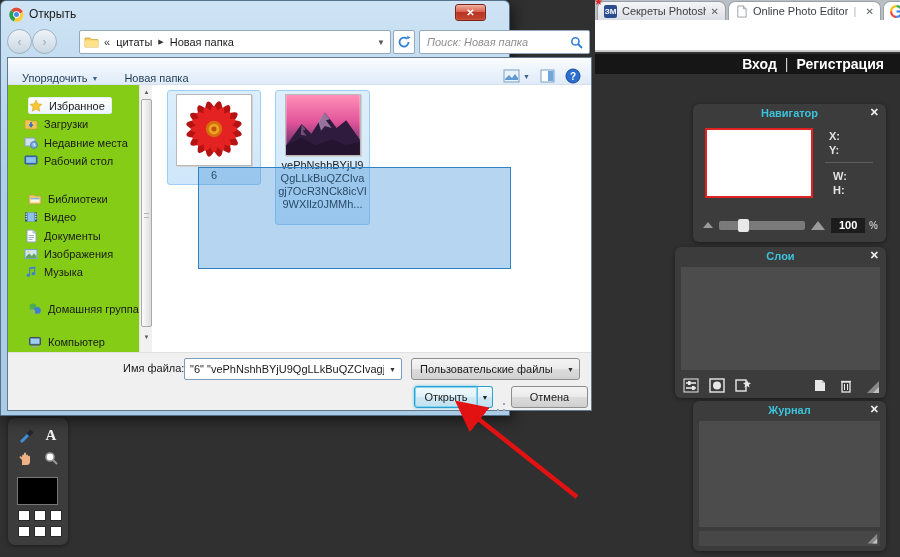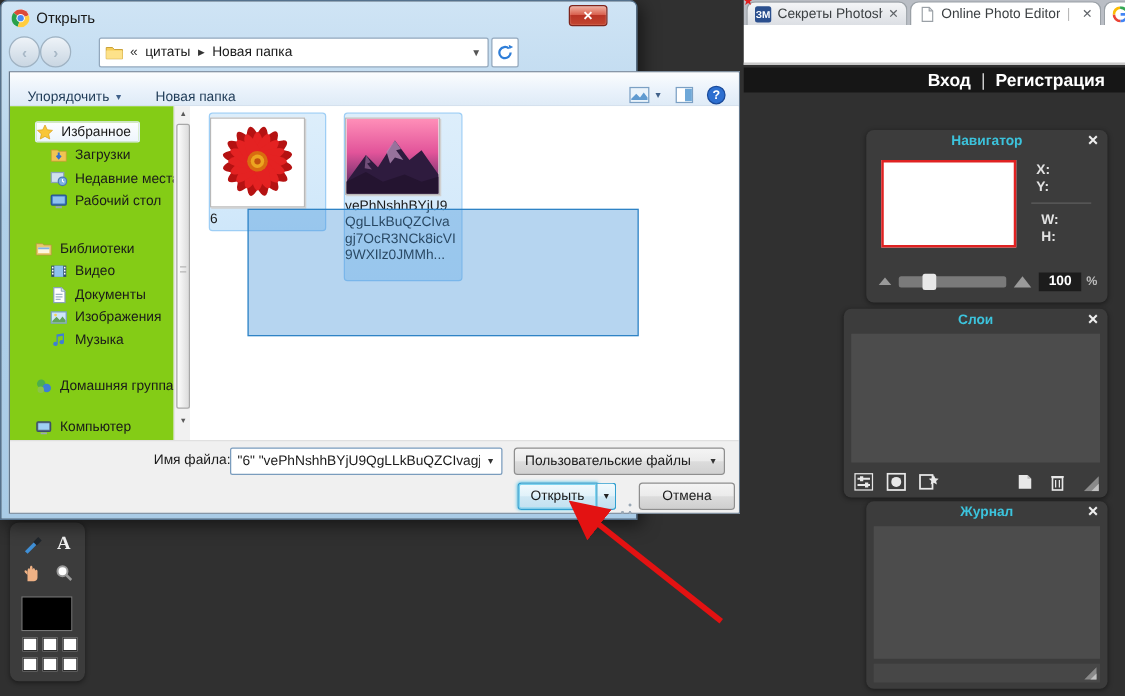--- a/index.html
+++ b/index.html
@@ -105,35 +105,35 @@
   .d-frame { position:absolute; left:6px; top:56px; width:585px; height:354px; background:#fff; border:1px solid #64788c; }
   .d-toolbar { position:absolute; left:0; top:0; right:0; height:27px;
                background:linear-gradient(#fbfdfe,#eaf2fb 55%,#dfebf7); border-bottom:1px solid #d5e1ee;
                display:flex; align-items:flex-end; font-size:11px; color:#1f3b57; }
   .tb-item { display:flex; align-items:center; gap:4px; margin-left:14px; }
   .tb-caret { font-size:7px; color:#40618a; }
   .tb-right { margin-left:auto; display:flex; align-items:center; gap:10px; margin-right:10px; }
 
   .d-sidebar { position:absolute; left:0; top:27px; width:131px; bottom:58px; background:#84cc16; }
   .sb-item { position:absolute; display:flex; align-items:center; gap:6px; font-size:11px; color:#1a1a1a; height:17px; white-space:nowrap; }
-  .sb-l0 { left:20px; } .sb-l1 { left:32px; }
+  .sb-l0 { left:20px; } .sb-l1 { left:16px; }
   .sb-hl { background:linear-gradient(#fdfeff,#eef5fc); border:1px solid #e3eefa; border-radius:2px; padding-right:6px; }
   .sbicon { width:14px; height:14px; flex:0 0 auto; }
 
   .d-scroll { position:absolute; left:131px; top:27px; width:13px; bottom:58px; background:#f1f1f1; border-left:1px solid #e3e3e3; }
   .sc-btn { position:absolute; left:0; width:13px; height:14px; display:flex; align-items:center; justify-content:center;
             color:#5a5a5a; font-size:6px; }
   .sc-thumb { position:absolute; left:1px; top:14px; width:11px; height:228px; border-radius:2px;
               background:linear-gradient(90deg,#fdfdfd,#dcdcdc); border:1px solid #a8a8a8; }
   .sc-ridge { position:absolute; left:2px; right:2px; top:50%; height:5px;
               border-top:1px solid #b5b5b5; border-bottom:1px solid #b5b5b5; }
 
   .d-files { position:absolute; left:144px; top:27px; right:0; bottom:58px; background:#fff; }
   .tile { position:absolute; border:1px solid #9ecef5; border-radius:3px;
-          background:linear-gradient(#ddeefb,#cfe7fa); display:flex; flex-direction:column; align-items:flex-start; }
+          background:linear-gradient(#ddeefb,#cfe7fa); display:flex; flex-direction:column; align-items:center; }
   .tile-flower { left:15px; top:5px; width:94px; height:95px; }
   .tile-mountain { left:123px; top:5px; width:95px; height:135px; }
   .thumb { background:#fff; border:1px solid #b9b9b9; box-shadow:1px 1px 0 #d0d0d0; margin-top:3px; }
   .tile-name { font-size:11px; color:#1a1a1a; text-align:center; line-height:13px; margin-top:3px; }
   .sel-band { position:absolute; left:46px; top:82px; width:313px; height:102px;
               background:rgba(64,144,215,.38); border:1px solid #2f83c5; }
 
   .d-footer { position:absolute; left:0; right:0; bottom:0; height:58px; background:#f0f0f0; border-top:1px solid #e0e0e0;
               font-size:11px; color:#1a1a1a; }
   .fn-label { position:absolute; left:115px; top:9px; }
@@ -335,20 +335,27 @@
       <span class="addr-drop">▼</span>
     </div>
 
     <div class="refreshbox">
       <svg width="14" height="14" viewBox="0 0 14 14">
         <path d="M11.5 7a4.5 4.5 0 1 1-1.4-3.2" fill="none" stroke="#2f7ed8" stroke-width="1.8"></path>
         <path d="M10 .8l.5 3.4 3-1.6z" fill="#2f7ed8"></path>
       </svg>
     </div>
 
+    <div class="searchbox">
+      <span class="search-ph">Поиск: Новая папка</span>
+      <svg class="search-mag" width="13" height="13" viewBox="0 0 13 13">
+        <circle cx="5.4" cy="5.4" r="3.6" fill="none" stroke="#2f7ed8" stroke-width="1.6"></circle>
+        <line x1="8" y1="8" x2="12" y2="12" stroke="#2f7ed8" stroke-width="1.8"></line>
+      </svg>
+    </div>
 
     <div class="d-frame">
       <div class="d-toolbar">
         <span class="tb-item">
           <span>Упорядочить</span>
           <span class="tb-caret">▼</span>
         </span>
         <span class="tb-item" style="margin-left:26px;">
           <span>Новая папка</span>
         </span>

